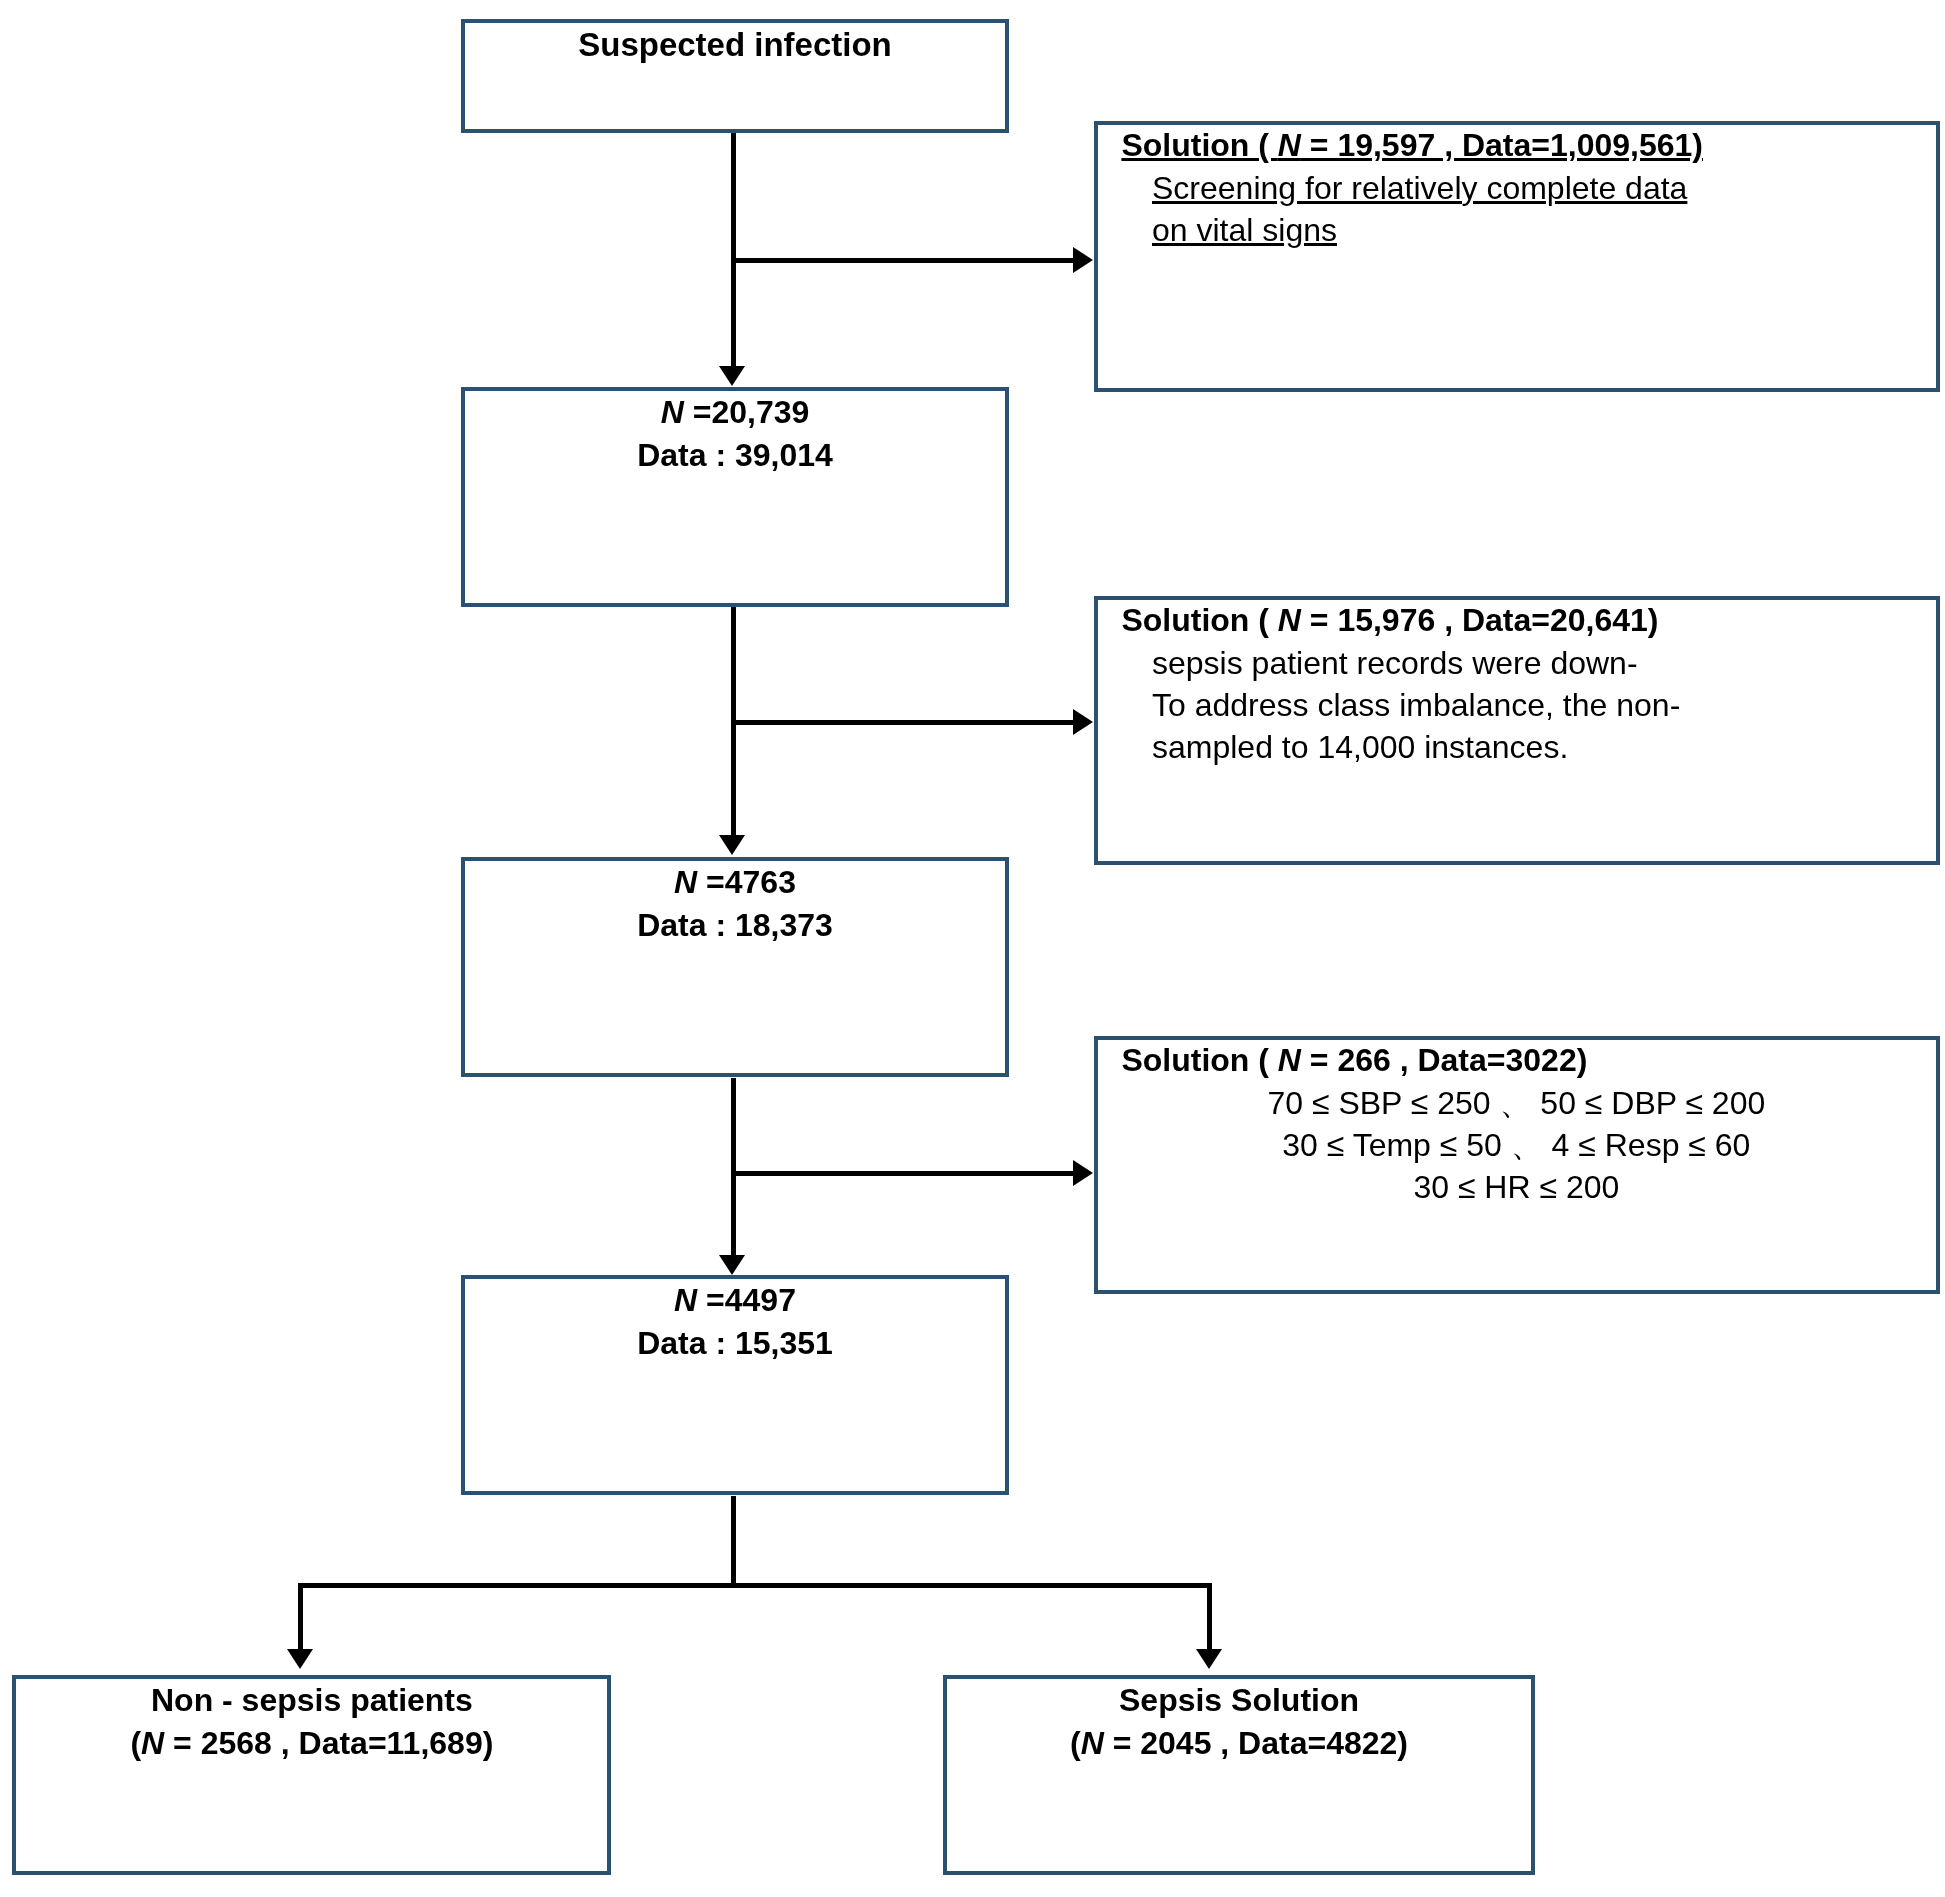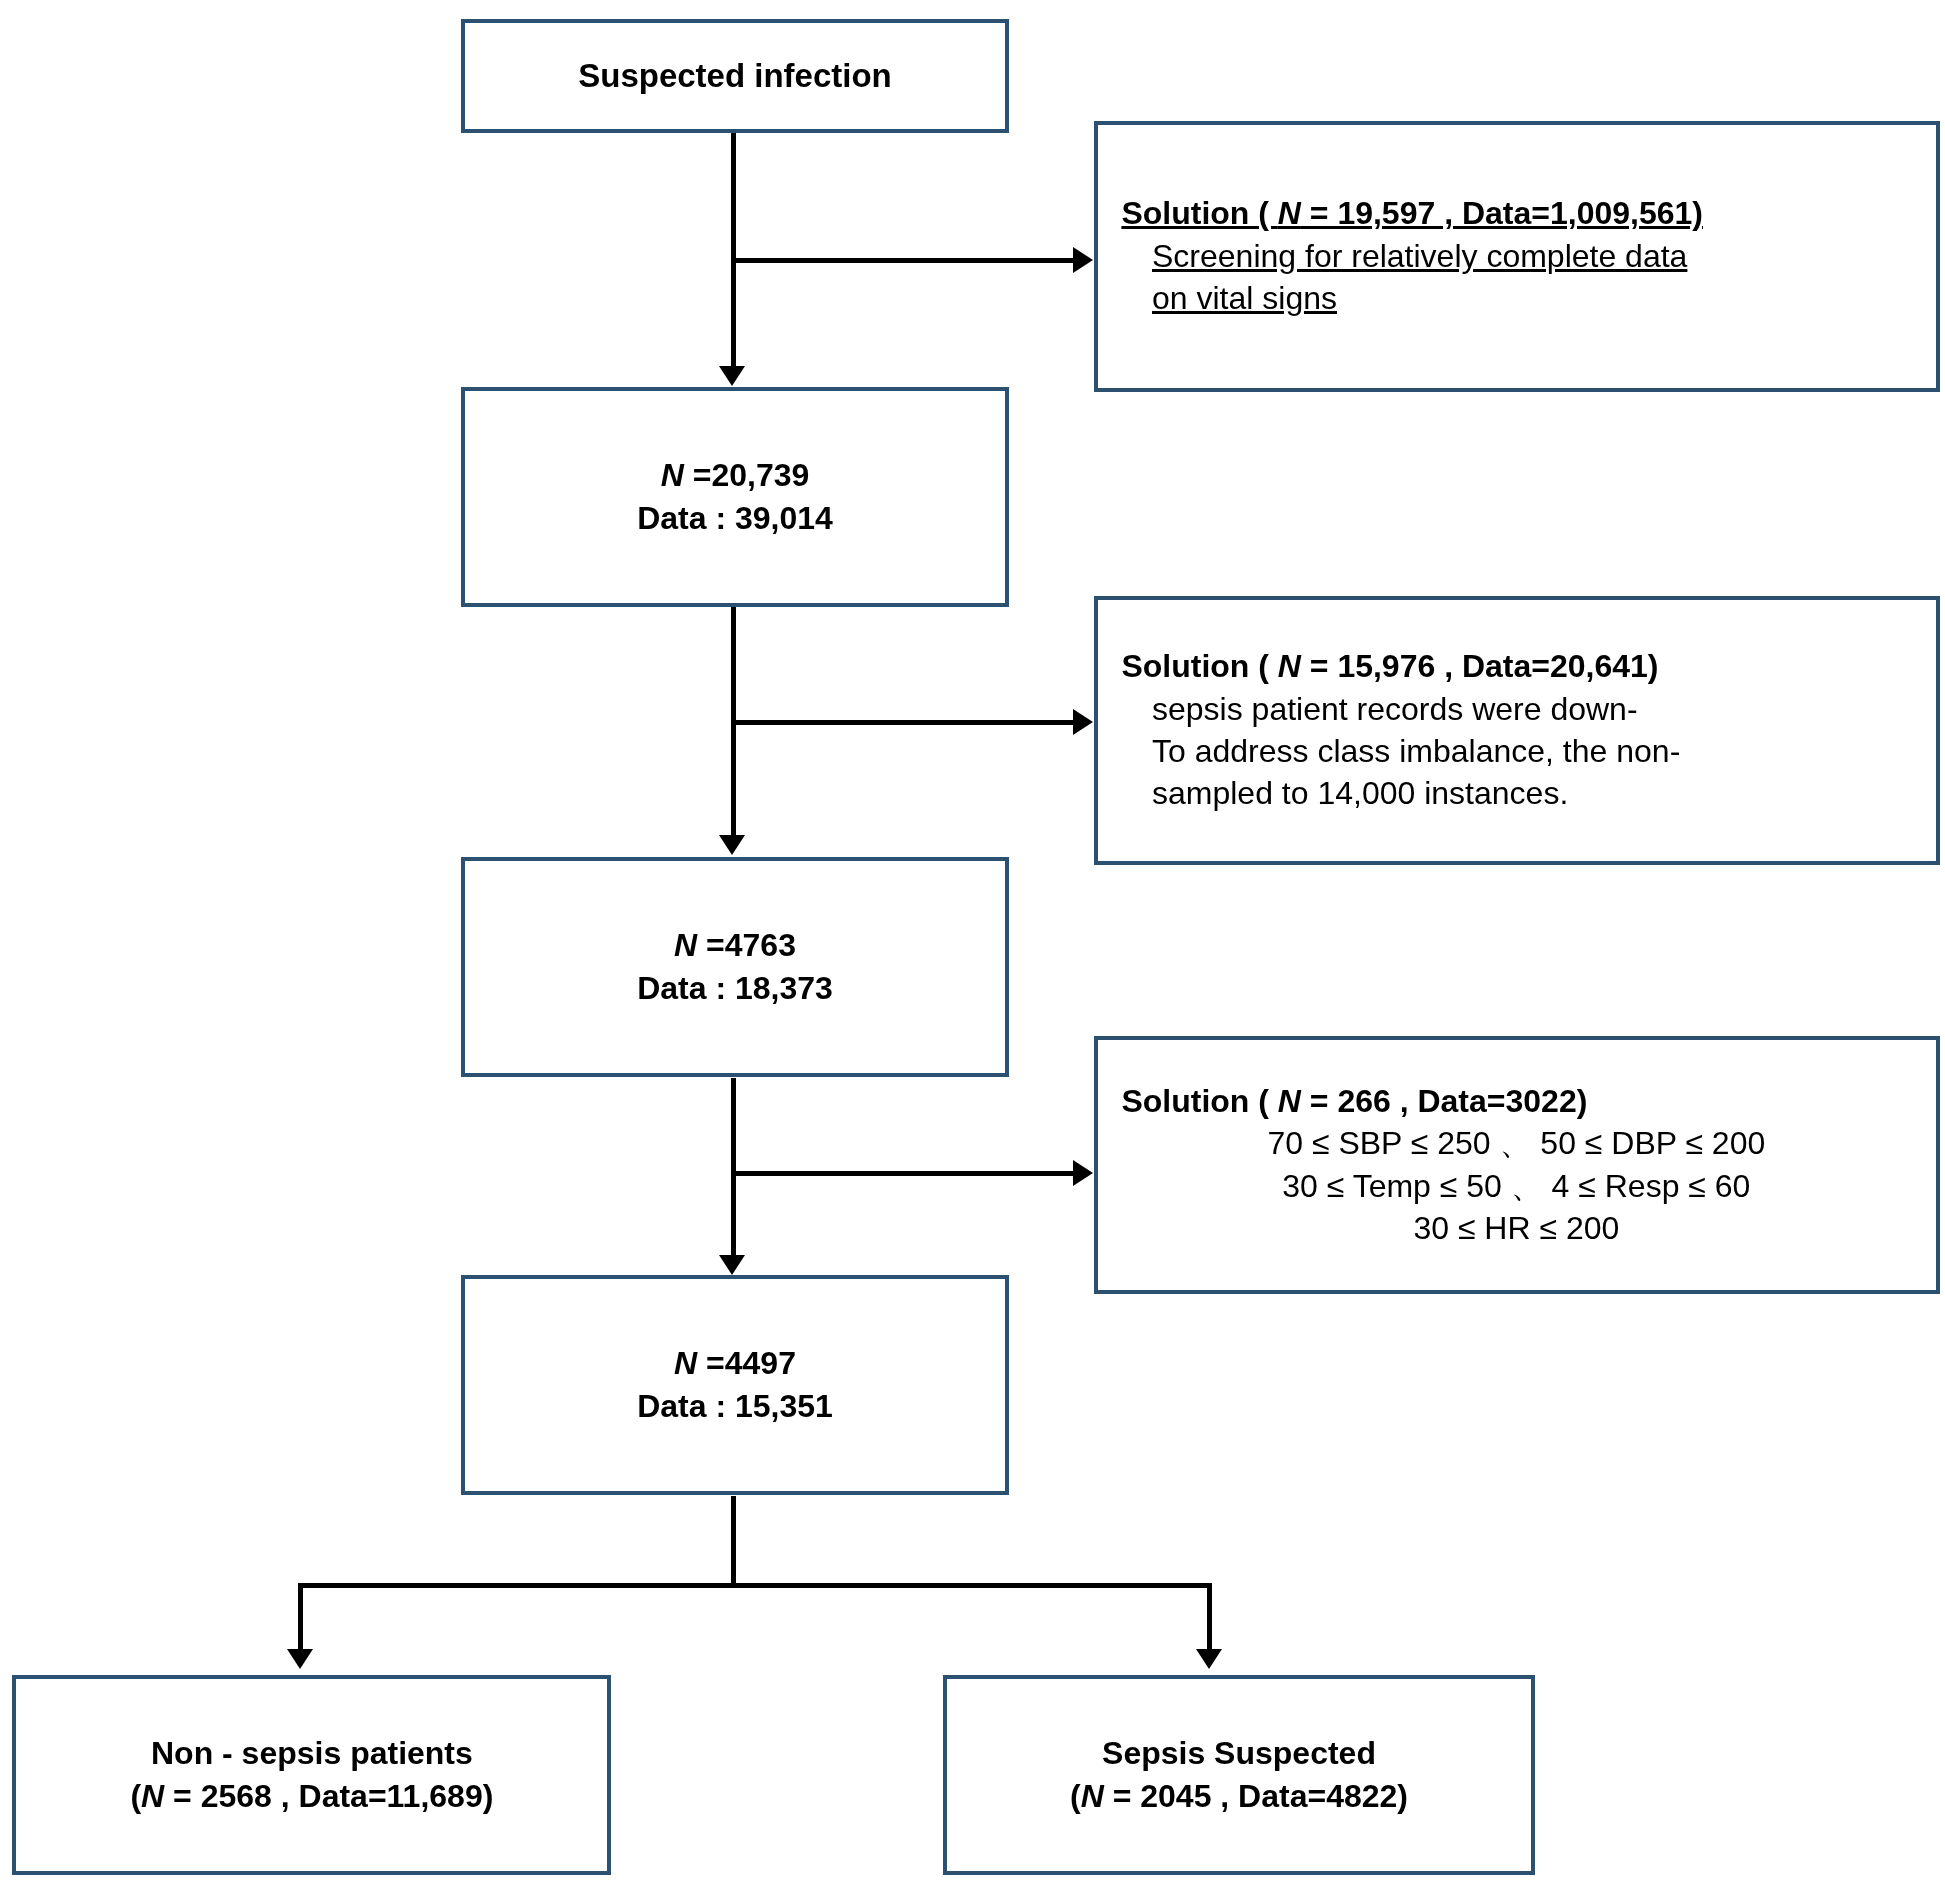--- a/index.html
+++ b/index.html
@@ -18,21 +18,21 @@
     background: #ffffff;
     overflow: hidden;
   }
   .box {
     position: absolute;
     box-sizing: border-box;
     border: 4.1px solid #2b5070;
     background: #ffffff;
     display: flex;
     flex-direction: column;
-    justify-content: center;
+    justify-content: flex-start;
   }
   .box-center {
     align-items: center;
     text-align: center;
   }
   .line-bold {
     font-weight: bold;
     font-size: 32px;
     line-height: 1.35;
     white-space: nowrap;
@@ -182,20 +182,20 @@
   <div class="arrow-down" style="left:1196px; top:1649px;"></div>
 
   <div class="box box-center" style="left:12.4px; top:1675px; width:599px; height:200px;">
     <div class="line-bold">Non - sepsis patients</div>
     <div class="line-bold">
       <span>(</span><span class="ital">N</span><span> = 2568 , Data=11,689)</span>
     </div>
   </div>
 
   <div class="box box-center" style="left:943px; top:1675px; width:592px; height:200px;">
-    <div class="line-bold">Sepsis Suspected</div>
+    <div class="line-bold">Sepsis Solution</div>
     <div class="line-bold">
       <span>(</span><span class="ital">N</span><span> = 2045 , Data=4822)</span>
     </div>
   </div>
 
 </div>
 
 
 </body></html>

